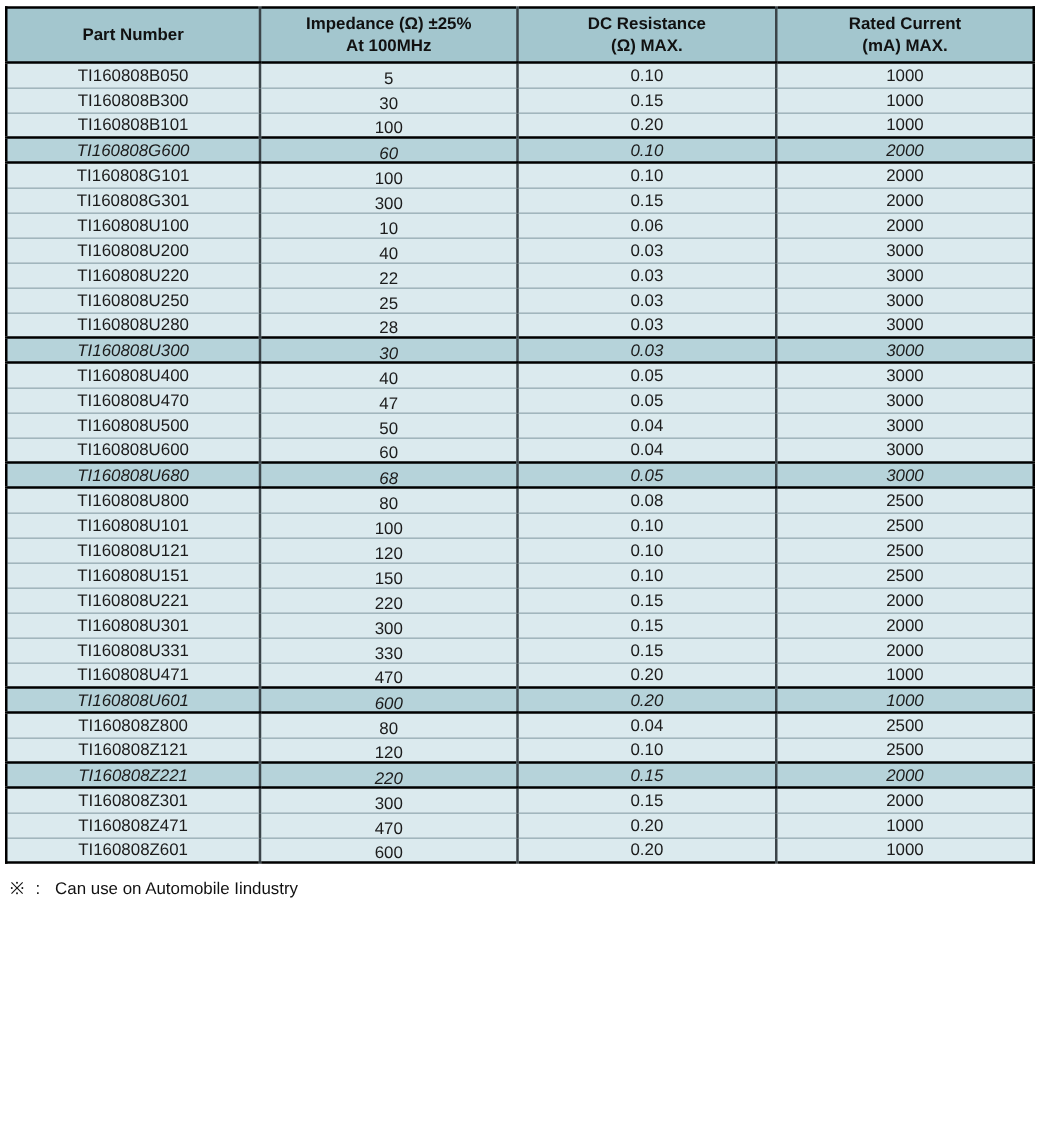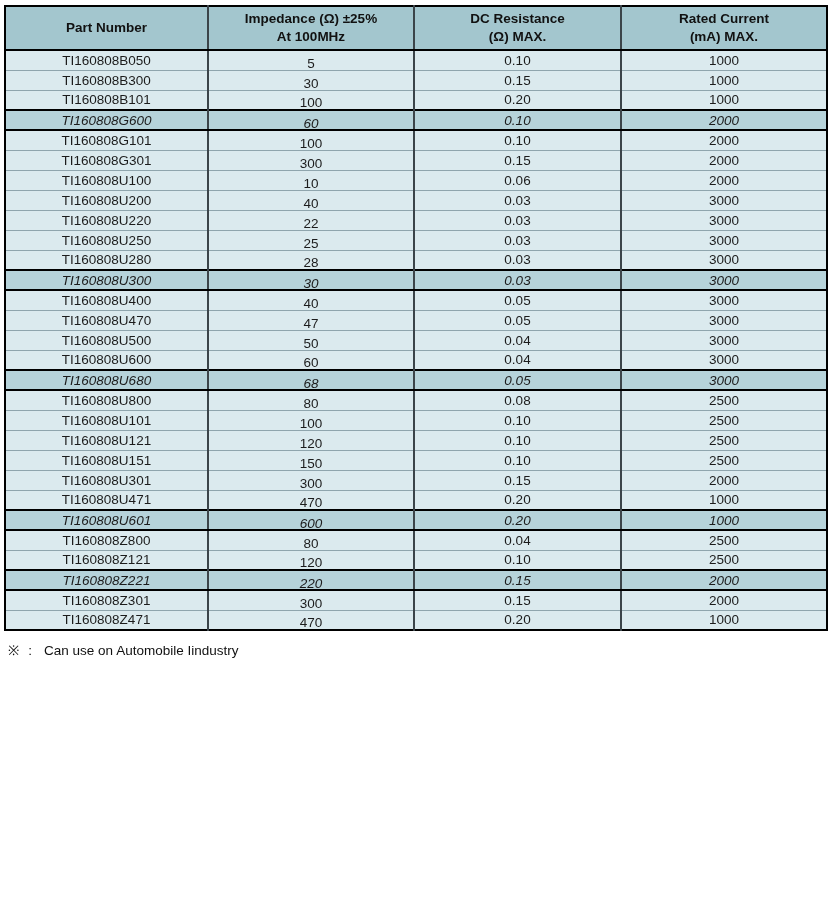--- a/index.html
+++ b/index.html
@@ -237,22 +237,34 @@
           <td data-name="dc-resistance-cell"><span data-name="cell-text">0.10</span></td>
           <td data-name="rated-current-cell"><span data-name="cell-text">2500</span></td>
         </tr>
         <tr data-name="table-row">
           <td data-name="part-number-cell"><span data-name="cell-text">TI160808U151</span></td>
           <td data-name="impedance-cell"><span data-name="cell-text">150</span></td>
           <td data-name="dc-resistance-cell"><span data-name="cell-text">0.10</span></td>
           <td data-name="rated-current-cell"><span data-name="cell-text">2500</span></td>
         </tr>
         <tr data-name="table-row">
+          <td data-name="part-number-cell"><span data-name="cell-text">TI160808U221</span></td>
+          <td data-name="impedance-cell"><span data-name="cell-text">220</span></td>
+          <td data-name="dc-resistance-cell"><span data-name="cell-text">0.15</span></td>
+          <td data-name="rated-current-cell"><span data-name="cell-text">2000</span></td>
+        </tr>
+        <tr data-name="table-row">
           <td data-name="part-number-cell"><span data-name="cell-text">TI160808U301</span></td>
           <td data-name="impedance-cell"><span data-name="cell-text">300</span></td>
+          <td data-name="dc-resistance-cell"><span data-name="cell-text">0.15</span></td>
+          <td data-name="rated-current-cell"><span data-name="cell-text">2000</span></td>
+        </tr>
+        <tr data-name="table-row">
+          <td data-name="part-number-cell"><span data-name="cell-text">TI160808U331</span></td>
+          <td data-name="impedance-cell"><span data-name="cell-text">330</span></td>
           <td data-name="dc-resistance-cell"><span data-name="cell-text">0.15</span></td>
           <td data-name="rated-current-cell"><span data-name="cell-text">2000</span></td>
         </tr>
         <tr data-name="table-row">
           <td data-name="part-number-cell"><span data-name="cell-text">TI160808U471</span></td>
           <td data-name="impedance-cell"><span data-name="cell-text">470</span></td>
           <td data-name="dc-resistance-cell"><span data-name="cell-text">0.20</span></td>
           <td data-name="rated-current-cell"><span data-name="cell-text">1000</span></td>
         </tr>
         <tr data-name="table-row" class="hl">
@@ -281,20 +293,26 @@
         </tr>
         <tr data-name="table-row">
           <td data-name="part-number-cell"><span data-name="cell-text">TI160808Z301</span></td>
           <td data-name="impedance-cell"><span data-name="cell-text">300</span></td>
           <td data-name="dc-resistance-cell"><span data-name="cell-text">0.15</span></td>
           <td data-name="rated-current-cell"><span data-name="cell-text">2000</span></td>
         </tr>
         <tr data-name="table-row">
           <td data-name="part-number-cell"><span data-name="cell-text">TI160808Z471</span></td>
           <td data-name="impedance-cell"><span data-name="cell-text">470</span></td>
+          <td data-name="dc-resistance-cell"><span data-name="cell-text">0.20</span></td>
+          <td data-name="rated-current-cell"><span data-name="cell-text">1000</span></td>
+        </tr>
+        <tr data-name="table-row">
+          <td data-name="part-number-cell"><span data-name="cell-text">TI160808Z601</span></td>
+          <td data-name="impedance-cell"><span data-name="cell-text">600</span></td>
           <td data-name="dc-resistance-cell"><span data-name="cell-text">0.20</span></td>
           <td data-name="rated-current-cell"><span data-name="cell-text">1000</span></td>
         </tr>
       </tbody>
   </table>
 
   <div class="footnote" data-name="footnote">
     <span class="sym" data-name="reference-mark-symbol">※</span>
     <span class="sep" data-name="footnote-separator">:</span>
     <span data-name="footnote-text">Can use on Automobile Iindustry</span>

